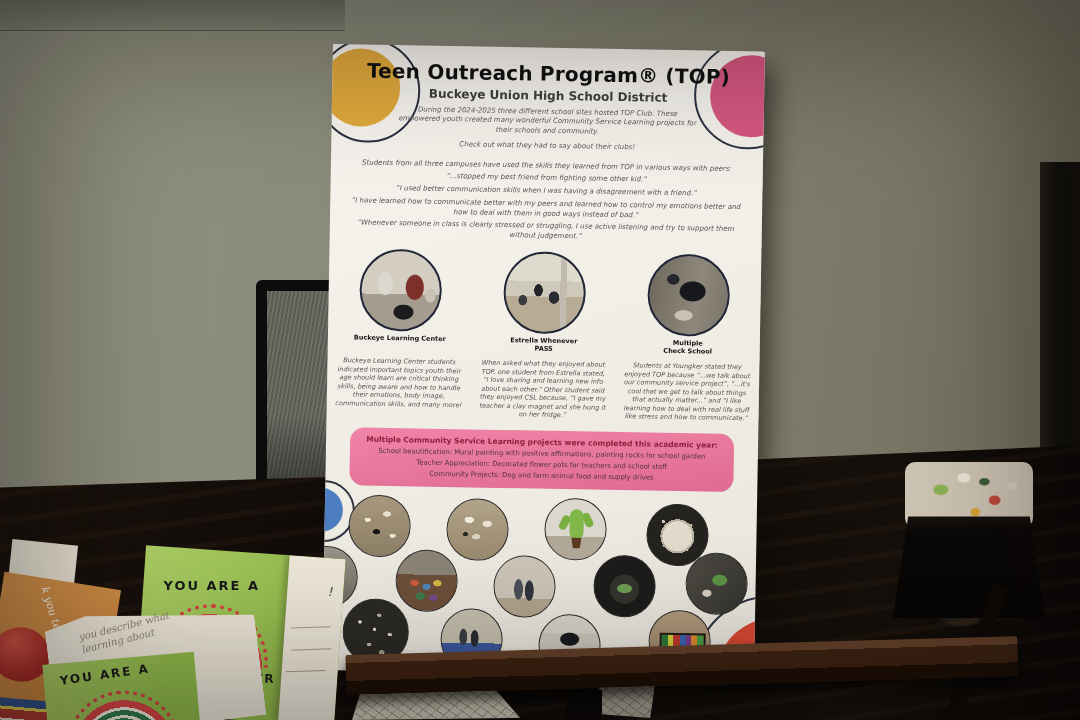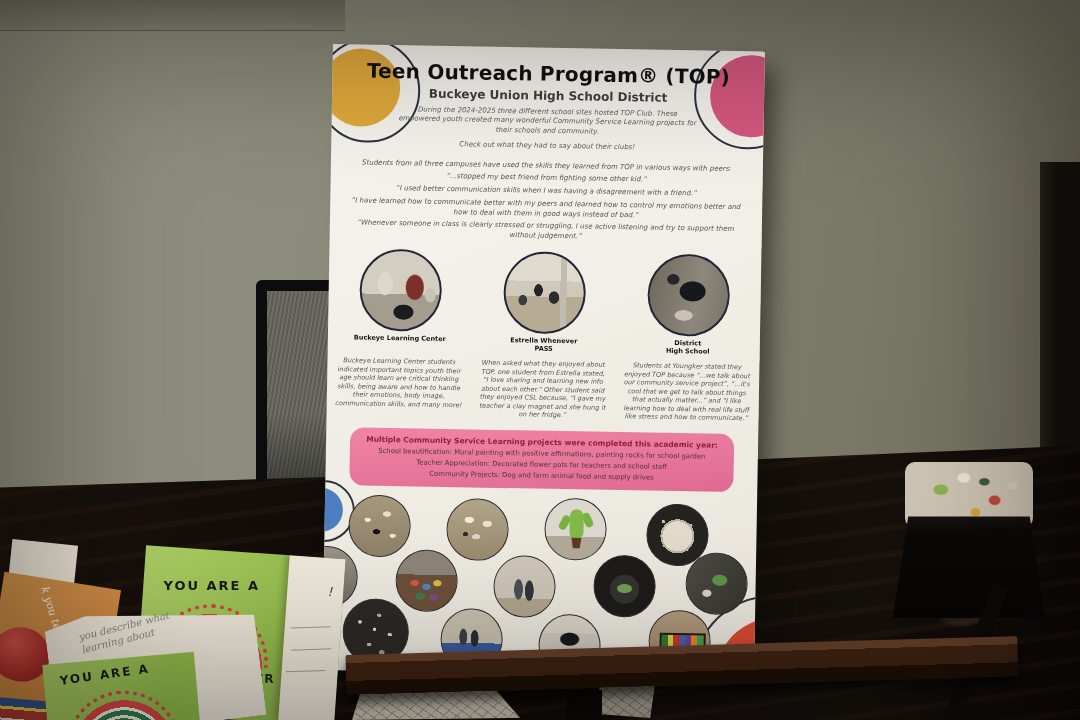--- a/index.html
+++ b/index.html
@@ -308,22 +308,22 @@
         <div class="site-photo ph-estrella"></div>
         <div class="site-cap">
           <div>Estrella Whenever</div>
           <div>PASS</div>
         </div>
         <div class="site-sum">When asked what they enjoyed about TOP, one student from Estrella stated, “I love sharing and learning new info about each other.” Other student said they enjoyed CSL because, “I gave my teacher a clay magnet and she hung it on her fridge.”</div>
       </div>
       <div class="site">
         <div class="site-photo ph-youngker"></div>
         <div class="site-cap">
-          <div>District</div>
-          <div>High School</div>
+          <div>Multiple</div>
+          <div>Check School</div>
         </div>
         <div class="site-sum">Students at Youngker stated they enjoyed TOP because “...we talk about our community service project”, “...it's cool that we get to talk about things that actually matter...” and “I like learning how to deal with real life stuff like stress and how to communicate.”</div>
       </div>
     </div>
 
     <div class="banner">
       <h3>Multiple Community Service Learning projects were completed this academic year:</h3>
       <p>School beautification: Mural painting with positive affirmations, painting rocks for school garden</p>
       <p>Teacher Appreciation: Decorated flower pots for teachers and school staff</p>
       <p>Community Projects: Dog and farm animal food and supply drives</p>

